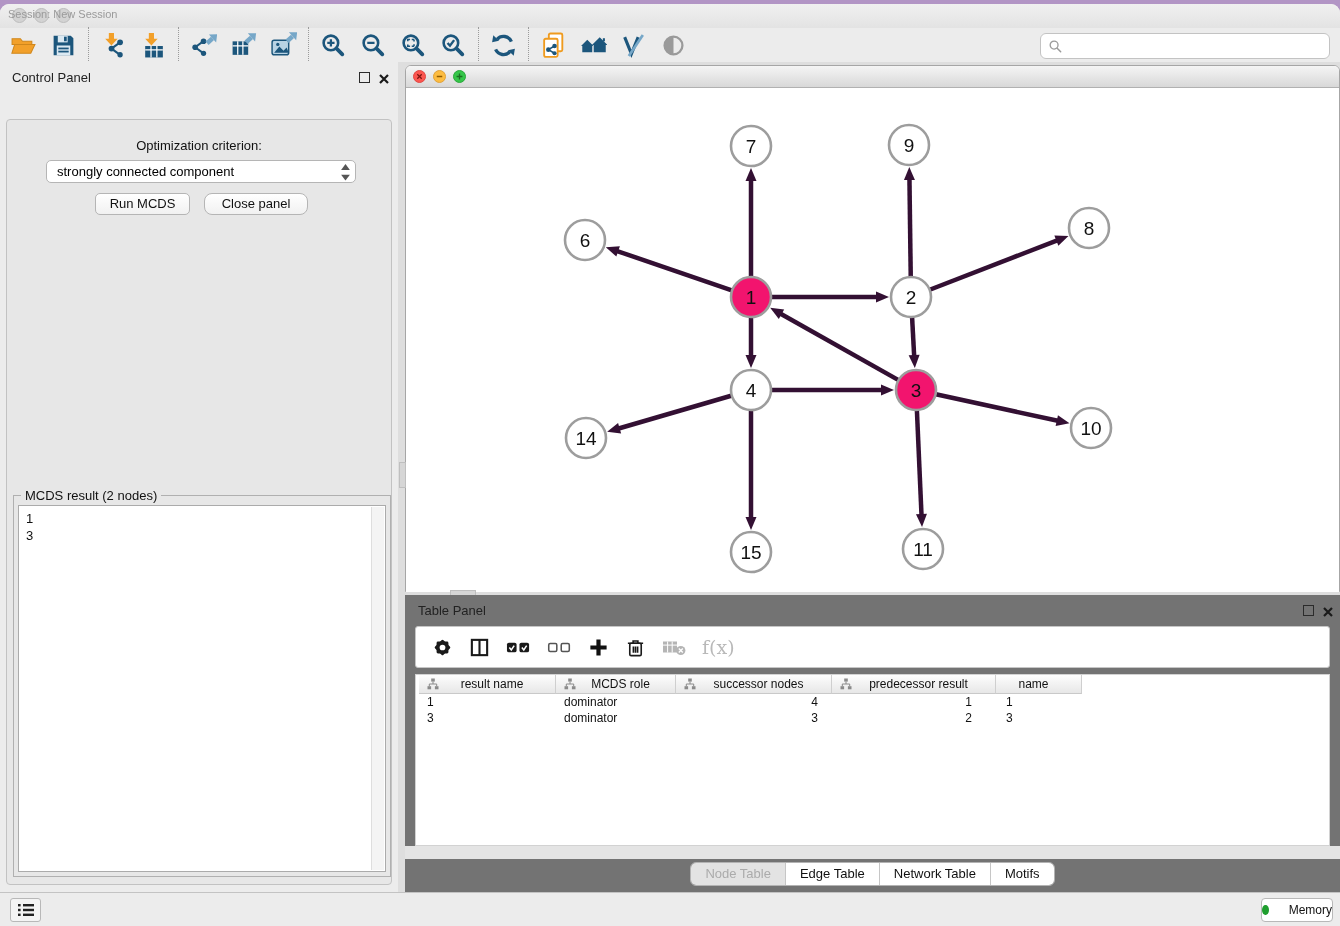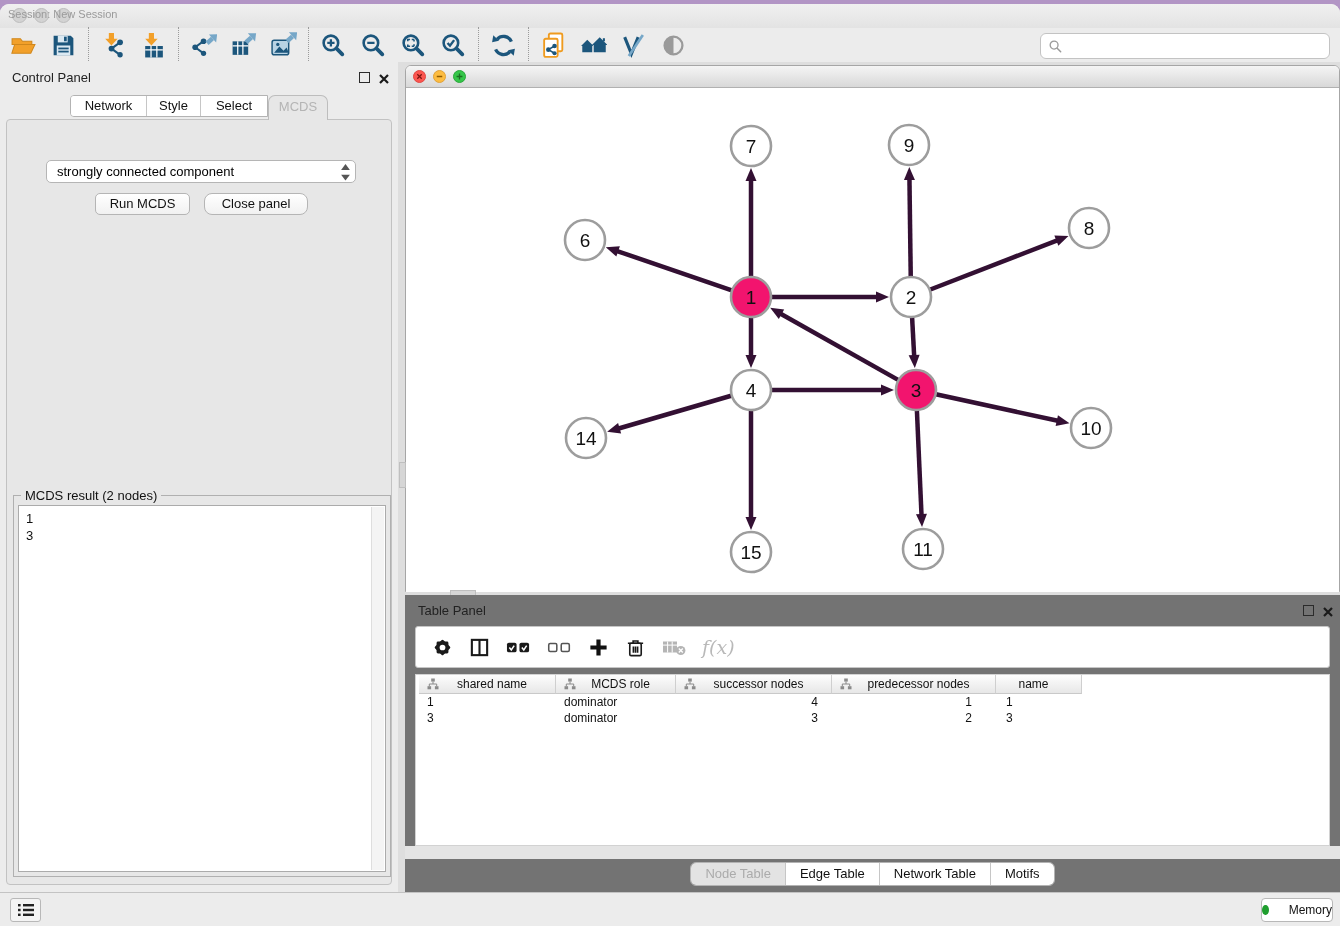--- a/index.html
+++ b/index.html
@@ -93,21 +93,21 @@
              background:#d6d6d6; border:1px solid #bfbfbf; }
 
   
   .tpanel { position:absolute; left:405px; top:533px; width:935px; height:297px; background:#737373; }
   .tp-float { left:898px; } .tp-close { left:917px; }
   .tp-toolbar { position:absolute; left:10px; top:31px; width:915px; height:42px; background:#fff;
                 border:1px solid #c6c6c6; border-radius:3px; display:flex; align-items:center;
                 padding-left:16px; }
   .tticon { margin-right:16px; display:flex; align-items:center; justify-content:center; height:24px; }
   .tticon svg { height:21px; }
-  .fx { font-family:"DejaVu Serif", serif; font-style:italic; font-size:19px; color:#b9b9b9; }
+  .fx { font-family:"DejaVu Serif", serif; font-size:19px; color:#b9b9b9; }
 
   .table-wrap { position:absolute; left:10px; top:79px; width:915px; height:172px; background:#fff;
                 border:1px solid #d2d2d2; }
   .thead { display:flex; margin-left:3px; height:19px; }
   .th { display:flex; align-items:center; background:linear-gradient(#fdfdfd,#e7e7e7);
         border-right:1px solid #cfcfcf; border-bottom:1px solid #c9c9c9; font-size:12px; color:#111; }
   .th svg { width:12px; height:12px; margin-left:8px; }
   .th .lbl { flex:1; text-align:center; padding-right:10px; }
   .trow { display:flex; margin-left:3px; height:16px; font-size:12px; color:#111; }
   .td { line-height:16px; white-space:nowrap; overflow:hidden; }
@@ -312,30 +312,23 @@
       <div class="cpanel">
         <div class="panel-head">
           <span class="panel-title">Control Panel</span>
           <span class="float-ic cp-float"></span>
           <span class="close-ic cp-close">
             <svg viewBox="0 0 12 12">
                 <path d="M2 2 L10 10 M10 2 L2 10" stroke="#1a1a1a" stroke-width="2.2"></path>
               </svg>
           </span>
         </div>
-        <div class="cp-tabs">
-          <span class="seg">
-            <span class="tab" style="width:76px">Network</span>
-            <span class="tab" style="width:54px">Style</span>
-            <span class="tab" style="width:66px;border-right:none">Select</span>
-          </span>
-          <span class="tab-mcds">MCDS</span>
-        </div>
 
         <div class="cp-content">
+          <div class="opt-label">Optimization criterion:</div>
           <div class="dropdown">
             <span>strongly connected component</span>
             <span class="stepper">
               <svg viewBox="0 0 10 17">
                   <path d="M5 1 L9 6.3 H1z" fill="#555"></path>
                   <path d="M5 16 L1 10.7 H9z" fill="#555"></path>
                 </svg>
             </span>
           </div>
           <div class="cbtn btn-run">Run MCDS</div>
@@ -554,21 +547,21 @@
                 <span style="display:flex">
                   <svg viewBox="0 0 12 12">
                     <path stroke="#8a8a8a" fill="none" d="M6 3.6 V6 M2.3 8.2 V6 H9.7 V8.2"></path>
                     <g fill="#8a8a8a">
                       <rect x="4.2" y="0.5" width="3.6" height="3.1"></rect>
                       <rect x="0.5" y="8.2" width="3.6" height="3.1"></rect>
                       <rect x="7.9" y="8.2" width="3.6" height="3.1"></rect>
                     </g>
                   </svg>
                 </span>
-                <span class="lbl">shared name</span>
+                <span class="lbl">result name</span>
               </div>
               <div class="th" style="width: 120px;">
                 <span style="display:flex">
                   <svg viewBox="0 0 12 12">
                     <path stroke="#8a8a8a" fill="none" d="M6 3.6 V6 M2.3 8.2 V6 H9.7 V8.2"></path>
                     <g fill="#8a8a8a">
                       <rect x="4.2" y="0.5" width="3.6" height="3.1"></rect>
                       <rect x="0.5" y="8.2" width="3.6" height="3.1"></rect>
                       <rect x="7.9" y="8.2" width="3.6" height="3.1"></rect>
                     </g>
@@ -593,21 +586,21 @@
                 <span style="display:flex">
                   <svg viewBox="0 0 12 12">
                     <path stroke="#8a8a8a" fill="none" d="M6 3.6 V6 M2.3 8.2 V6 H9.7 V8.2"></path>
                     <g fill="#8a8a8a">
                       <rect x="4.2" y="0.5" width="3.6" height="3.1"></rect>
                       <rect x="0.5" y="8.2" width="3.6" height="3.1"></rect>
                       <rect x="7.9" y="8.2" width="3.6" height="3.1"></rect>
                     </g>
                   </svg>
                 </span>
-                <span class="lbl">predecessor nodes</span>
+                <span class="lbl">predecessor result</span>
               </div>
               <div class="th" style="width: 86px;">
                 <span class="lbl">name</span>
               </div>
             </div>
           <div id="tbody">
               <div class="trow">
                 <div class="td" style="width: 137px; text-align: left; padding: 0px 0px 0px 8px;">1</div>
                 <div class="td" style="width: 120px; text-align: left; padding: 0px 0px 0px 8px;">dominator</div>
                 <div class="td" style="width: 156px; text-align: right; padding: 0px 14px 0px 0px;">4</div>

